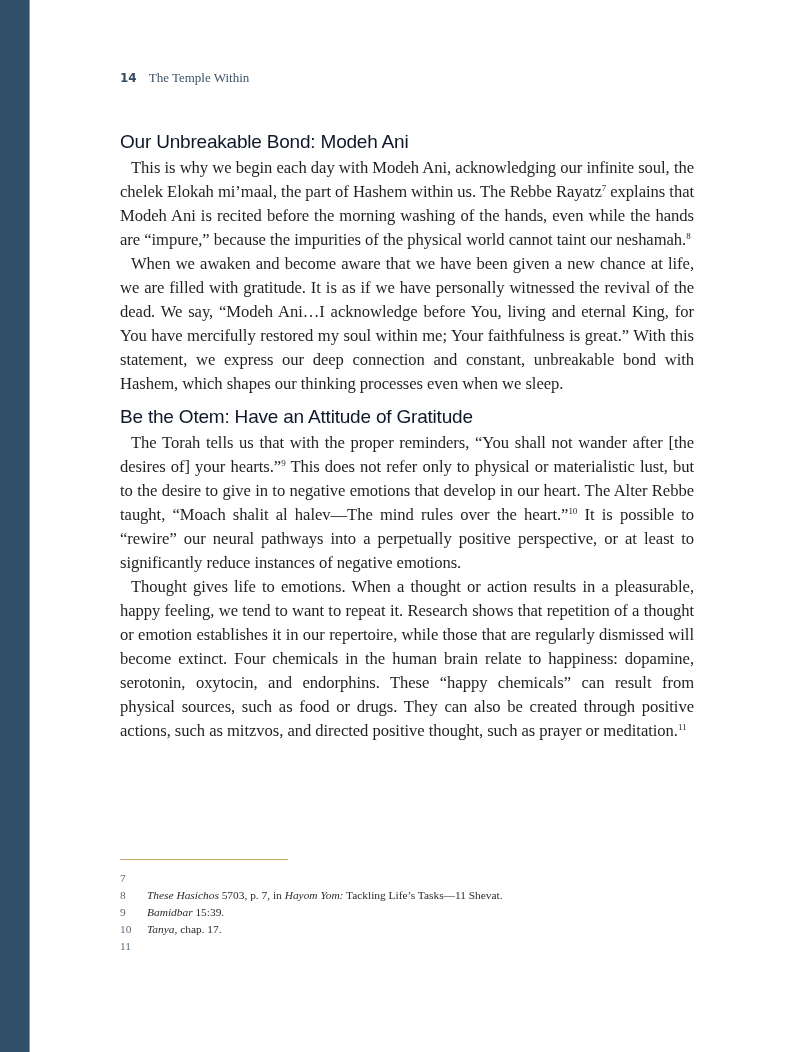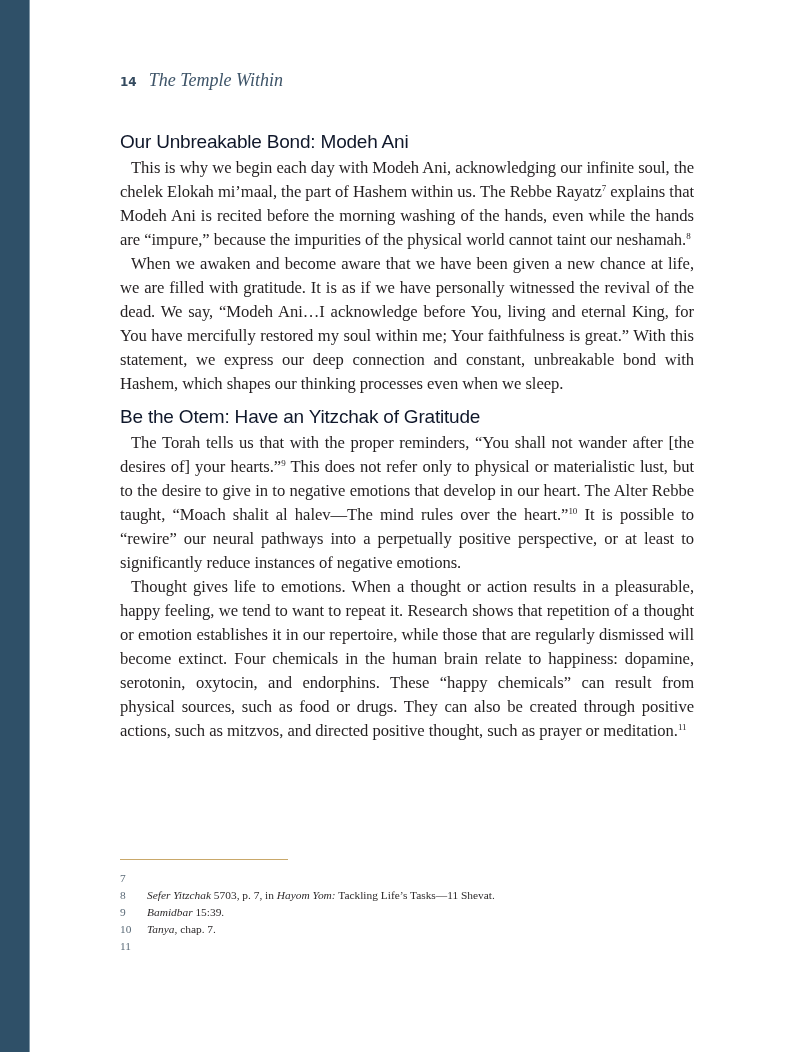--- a/index.html
+++ b/index.html
@@ -13,21 +13,21 @@
       position: absolute; left: 0; top: 0; width: 29px; height: 1052px;
       background: #2f5068;
       border-right: 1px solid #7f96a6;
     }
     .running-head {
       position: absolute; left: 120px; top: 70px; height: 20px;
       display: flex; align-items: baseline; gap: 12px;
       color: #3a4f63;
     }
     .folio { font-family: "DejaVu Sans", sans-serif; font-weight: bold; font-size: 12px; color: #33495e; }
-    .book-title { font-style: italic; font-size: 18px; color: #3e5468; }
+    .book-title { font-size: 13px; color: #3e5468; }
 
     .content {
       position: absolute; left: 120px; top: 121px; width: 574px;
     }
     p.para {
       margin: 0; font-size: 16.6px; line-height: 24px;
       text-align: justify; text-indent: 11px;
       letter-spacing: -0.05px;
     }
     p.para .it { }
@@ -62,41 +62,41 @@
 </div>
 
 <div class="content">
 
   <h2 class="section">Our Unbreakable Bond: Modeh Ani</h2>
 
   <p class="para"><span>This is why we begin each day with </span><span class="it">Modeh Ani</span><span>, acknowledging our infinite soul, the </span><span class="it">chelek Elokah mi’maal</span><span>, the part of Hashem within us. The Rebbe Rayatz</span><sup>7</sup><span> explains that </span><span class="it">Modeh Ani</span><span> is recited before the morning washing of the hands, even while the hands are “impure,” because the impurities of the physical world cannot taint our </span><span class="it">neshamah</span><span>.</span><sup>8</sup></p>
 
   <p class="para"><span>When we awaken and become aware that we have been given a new chance at life, we are filled with gratitude. It is as if we have personally witnessed the revival of the dead. We say, “</span><span class="it">Modeh Ani</span><span>…I acknowledge before You, living and eternal King, for You have mercifully restored my soul within me; Your faithfulness is great.” With this statement, we express our deep connection and constant, unbreakable bond with Hashem, which shapes our thinking processes even when we sleep.</span></p>
 
-  <h2 class="section">Be the Otem: Have an Yitzchak of Gratitude</h2>
+  <h2 class="section">Be the Otem: Have an Attitude of Gratitude</h2>
 
   <p class="para"><span>The Torah tells us that with the proper reminders, “You shall not wander after [the desires of] your hearts.”</span><sup>9</sup><span> This does not refer only to physical or materialistic lust, but to the desire to give in to negative emotions that develop in our heart. The Alter Rebbe taught, </span><span class="it">“Moach shalit al halev</span><span>—The mind rules over the heart.”</span><sup>10</sup><span> It is possible to “rewire” our neural pathways into a perpetually positive perspective, or at least to significantly reduce instances of negative emotions.</span></p>
 
   <p class="para"><span>Thought gives life to emotions. When a thought or action results in a pleasurable, happy feeling, we tend to want to repeat it. Research shows that repetition of a thought or emotion establishes it in our repertoire, while those that are regularly dismissed will become extinct. Four chemicals in the human brain relate to happiness: dopamine, serotonin, oxytocin, and endorphins. These “happy chemicals” can result from physical sources, such as food or drugs. They can also be created through positive actions, such as mitzvos, and directed positive thought, such as prayer or meditation.</span><sup>11</sup></p>
 </div>
 
 <div class="rule"></div>
 
 <div class="footnotes">
   <div class="fn">
     <span class="num">7</span>
   </div>
   <div class="fn">
     <span class="num">8</span>
-    <span class="txt"><span class="it">Sefer Yitzchak</span><span> 5703, p. 7, in </span><span class="it">Hayom Yom:</span><span> Tackling Life’s Tasks—11 Shevat.</span></span>
+    <span class="txt"><span class="it">These Hasichos</span><span> 5703, p. 7, in </span><span class="it">Hayom Yom:</span><span> Tackling Life’s Tasks—11 Shevat.</span></span>
   </div>
   <div class="fn">
     <span class="num">9</span>
     <span class="txt"><span class="it">Bamidbar</span><span> 15:39.</span></span>
   </div>
   <div class="fn">
     <span class="num">10</span>
-    <span class="txt"><span class="it">Tanya</span><span>, chap. 7.</span></span>
+    <span class="txt"><span class="it">Tanya</span><span>, chap. 17.</span></span>
   </div>
   <div class="fn">
     <span class="num">11</span>
   </div>
 </div>
 
 </body></html>

